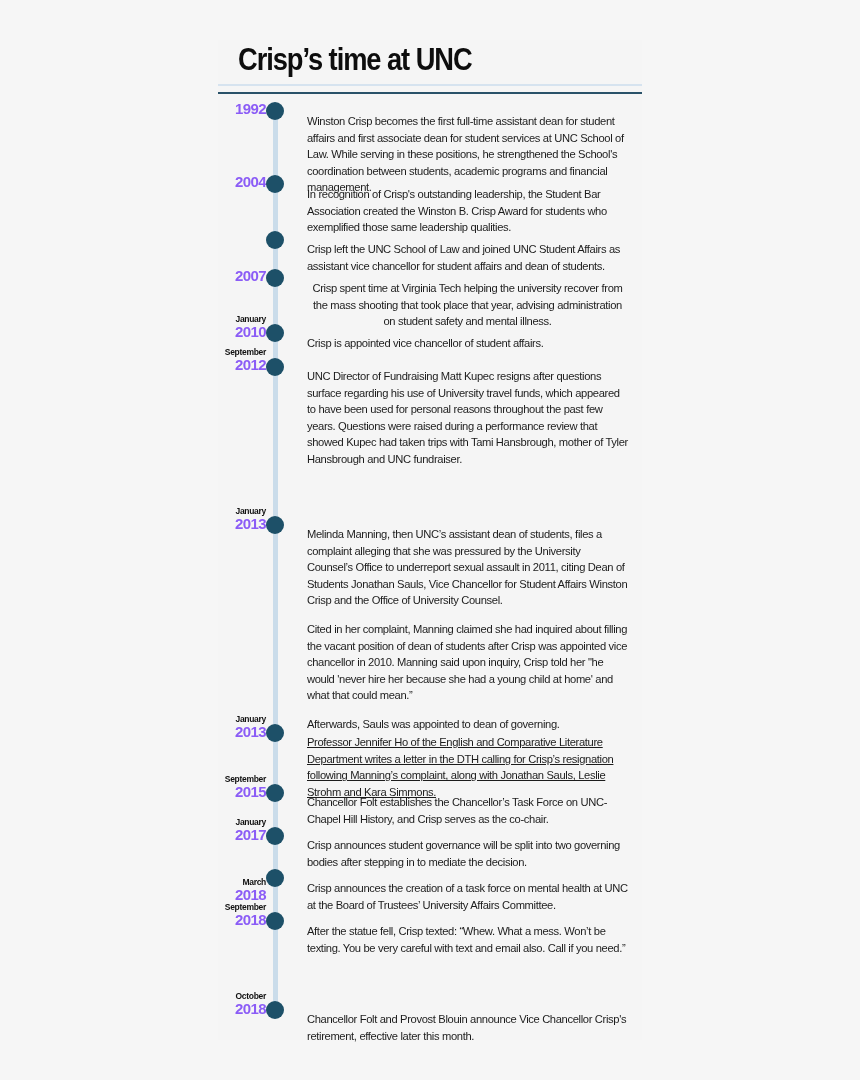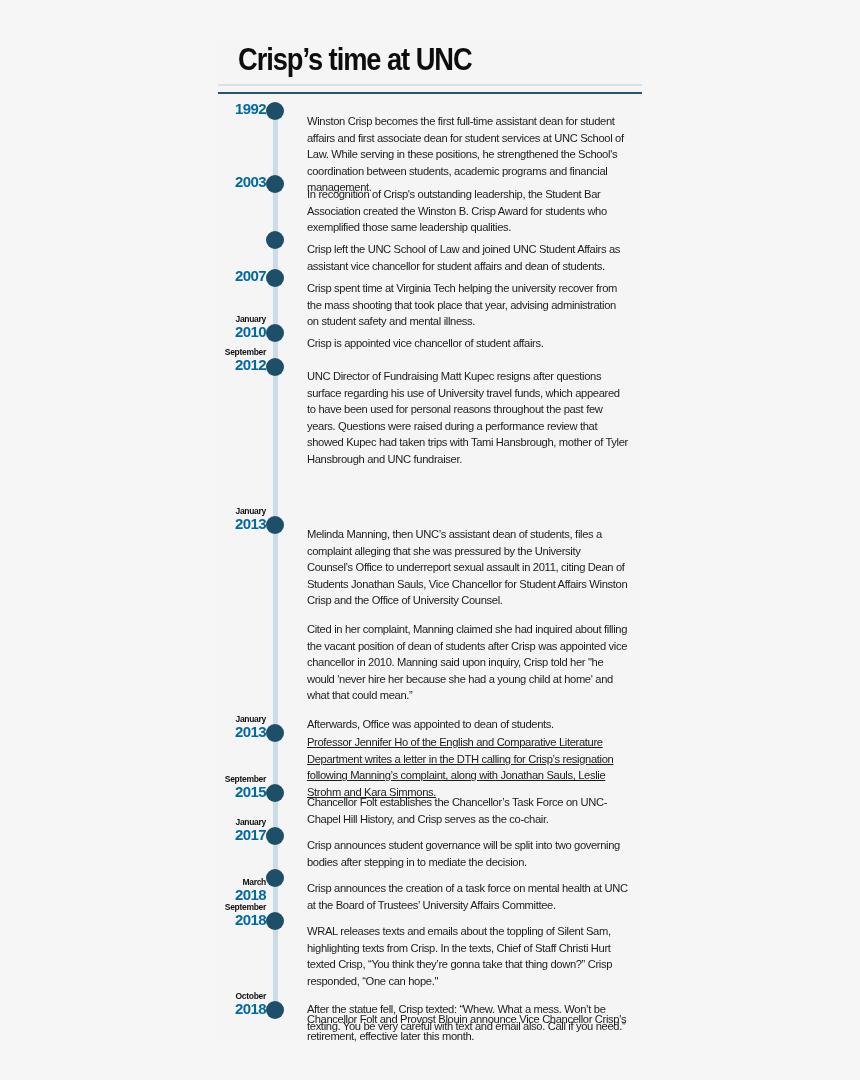--- a/index.html
+++ b/index.html
@@ -61,21 +61,21 @@
       line-height: 9px;
       letter-spacing: -0.3px;
       color: #111;
     }
     .year {
       display: block;
       font-weight: bold;
       font-size: 15px;
       line-height: 16px;
       letter-spacing: -0.6px;
-      color: #0369a1;
+      color: #8b5cf6;
     }
     .dot {
       position: absolute;
       left: 48px;
       width: 18px; height: 18px;
       border-radius: 50%;
       background: #1d5068;
     }
     .desc {
       position: absolute;
@@ -104,42 +104,42 @@
   </div>
   <div class="dot" style="top:1px;"></div>
   <div class="desc" style="top:0px;">
     <p>Winston Crisp becomes the first full-time assistant dean for student affairs and first associate dean for student services at UNC School of Law. While serving in these positions, he strengthened the School's coordination between students, academic programs and financial management.</p>
   </div>
 </div>
 
 <div class="event" style="top:174px;">
   <div class="date" style="top:0px;">
     <span class="month"></span>
-    <span class="year">2003</span>
+    <span class="year">2004</span>
   </div>
   <div class="dot" style="top:1px;"></div>
   <div class="desc" style="top:0px;">
     <p>In recognition of Crisp's outstanding leadership, the Student Bar Association created the Winston B. Crisp Award for students who exemplified those same leadership qualities.</p>
   </div>
 </div>
 
 <div class="event" style="top:229px;">
   <div class="dot" style="top:2px;"></div>
   <div class="desc" style="top:0px;">
     <p>Crisp left the UNC School of Law and joined UNC Student Affairs as assistant vice chancellor for student affairs and dean of students.</p>
   </div>
 </div>
 
 <div class="event" style="top:268px;">
   <div class="date" style="top:0px;">
     <span class="month"></span>
     <span class="year">2007</span>
   </div>
   <div class="dot" style="top:1px;"></div>
-  <div class="desc" style="top:0px;">
+  <div class="desc" style="top:0px;text-align:center;">
     <p>Crisp spent time at Virginia Tech helping the university recover from the mass shooting that took place that year, advising administration on student safety and mental illness.</p>
   </div>
 </div>
 
 <div class="event" style="top:315px;">
   <div class="date" style="top:0px;">
     <span class="month">January</span>
     <span class="year">2010</span>
   </div>
   <div class="dot" style="top:9px;"></div>
@@ -161,21 +161,21 @@
 
 <div class="event" style="top:507px;">
   <div class="date" style="top:0px;">
     <span class="month">January</span>
     <span class="year">2013</span>
   </div>
   <div class="dot" style="top:9px;"></div>
   <div class="desc" style="top:7px;">
     <p>Melinda Manning, then UNC’s assistant dean of students, files a complaint alleging that she was pressured by the University Counsel’s Office to underreport sexual assault in 2011, citing Dean of Students Jonathan Sauls, Vice Chancellor for Student Affairs Winston Crisp and the Office of University Counsel.</p>
     <p>Cited in her complaint, Manning claimed she had inquired about filling the vacant position of dean of students after Crisp was appointed vice chancellor in 2010. Manning said upon inquiry, Crisp told her "he would 'never hire her because she had a young child at home' and what that could mean.”</p>
-    <p>Afterwards, Office was appointed to dean of students.</p>
+    <p>Afterwards, Sauls was appointed to dean of governing.</p>
   </div>
 </div>
 
 <div class="event" style="top:715px;">
   <div class="date" style="top:0px;">
     <span class="month">January</span>
     <span class="year">2013</span>
   </div>
   <div class="dot" style="top:9px;"></div>
   <div class="desc" style="top:7px;text-decoration:underline;">
@@ -216,21 +216,20 @@
   </div>
 </div>
 
 <div class="event" style="top:903px;">
   <div class="date" style="top:0px;">
     <span class="month">September</span>
     <span class="year">2018</span>
   </div>
   <div class="dot" style="top:9px;"></div>
   <div class="desc" style="top:8px;">
-    <p>WRAL releases texts and emails about the toppling of Silent Sam, highlighting texts from Crisp. In the texts, Chief of Staff Christi Hurt texted Crisp, “You think they’re gonna take that thing down?” Crisp responded, “One can hope."</p>
     <p>After the statue fell, Crisp texted: “Whew. What a mess. Won’t be texting. You be very careful with text and email also. Call if you need.”</p>
   </div>
 </div>
 
 <div class="event" style="top:992px;">
   <div class="date" style="top:0px;">
     <span class="month">October</span>
     <span class="year">2018</span>
   </div>
   <div class="dot" style="top:9px;"></div>

